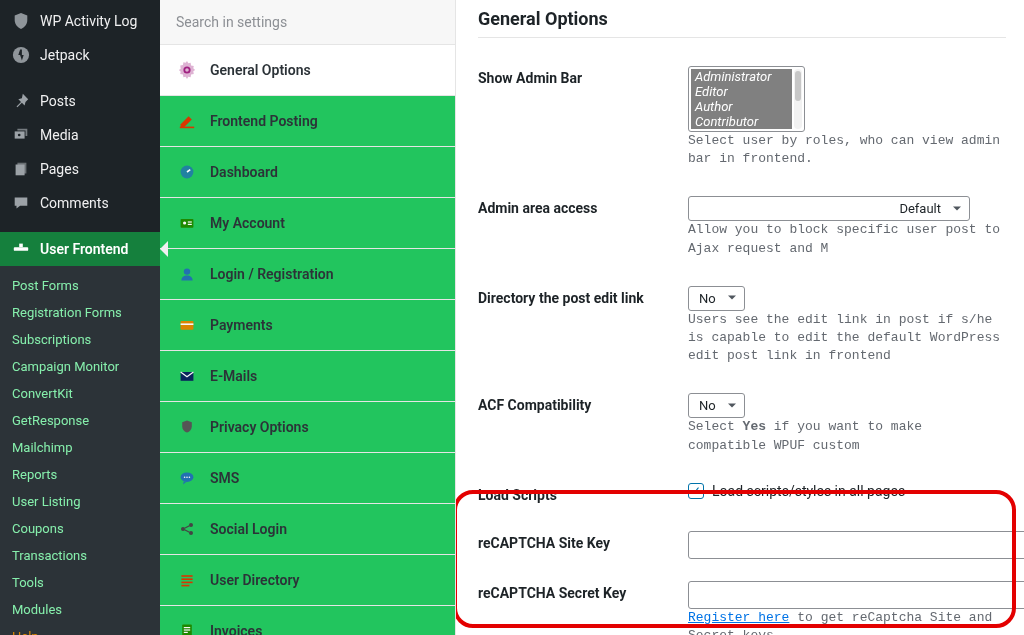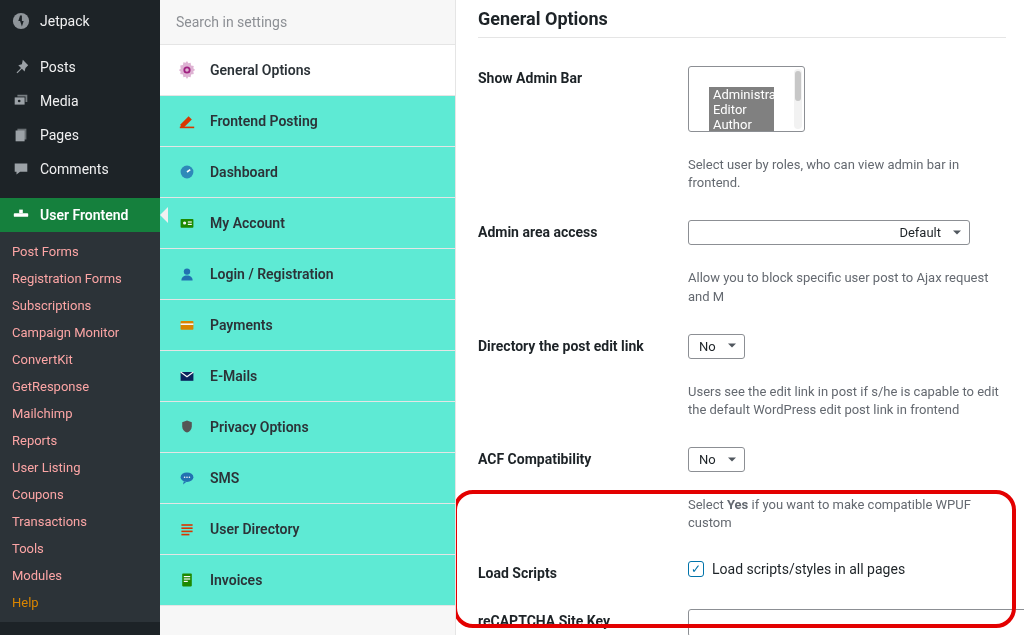--- a/index.html
+++ b/index.html
@@ -53,21 +53,21 @@
       transform: translateY(-50%);
       border: 8px solid transparent;
       border-right-color: #f0f0f1;
     }
     .wp-submenu {
       background: #2c3338;
       padding: 6px 0;
     }
     .wp-submenu-item {
       padding: 6px 12px;
-      color: #fca5a5;
+      color: #86efac;
       cursor: pointer;
       font-size: 13px;
     }
     .wp-submenu-item.help { color: #d98500; }
 
     .settings-sidebar {
       width: 296px;
       background: #f7f7f7;
       border-right: 1px solid #e5e5e5;
       flex-shrink: 0;
@@ -81,21 +81,21 @@
     .settings-tab {
       display: flex;
       align-items: center;
       gap: 14px;
       padding: 16px 18px;
       border-bottom: 1px solid #e5e5e5;
       cursor: pointer;
       font-size: 14px;
       font-weight: 600;
       color: #2c3338;
-      background: #5eead4;
+      background: #22c55e;
     }
     .settings-tab.active {
       background: #fff;
     }
     .settings-tab .tab-icon {
       width: 18px;
       height: 18px;
       display: flex;
       align-items: center;
       justify-content: center;
@@ -128,32 +128,34 @@
       width: 192px;
       font-weight: 700;
       font-size: 14px;
       padding-top: 4px;
       flex-shrink: 0;
     }
     .field-control { flex: 1; }
     .field-desc {
       font-size: 13px;
       color: #646970;
-      margin-top: 24px;
+      margin-top: 0;
       line-height: 1.4;
+      font-family: Liberation Mono, monospace;
     }
     .multiselect {
       width: 117px;
       height: 66px;
       border: 1px solid #8c8f94;
       border-radius: 3px;
       background: #fff;
-      padding: 20px;
+      padding: 2px;
       overflow: hidden;
       position: relative;
+      font-style: italic;
     }
     .multiselect-scroll {
       position: absolute;
       right: 2px;
       top: 2px;
       bottom: 2px;
       width: 8px;
       background: #f2f2f2;
       border-radius: 4px;
     }
@@ -209,20 +211,28 @@
       border-radius: 20px;
       pointer-events: none;
     }
     .link { color: #0073e6; text-decoration: underline; cursor: pointer; }
     .main-wrap { position: relative; }
   </style>
 </head>
 <body>
 
 <div class="wp-sidebar">
+  <div class="wp-menu-item">
+    <span class="icon">
+      <svg viewBox="0 0 20 20" width="18" height="18" fill="currentColor">
+          <path d="M10 1l7 3v5c0 5-3 8-7 10-4-2-7-5-7-10V4l7-3z" opacity="0.9"></path>
+        </svg>
+    </span>
+    <span>WP Activity Log</span>
+  </div>
   <div class="wp-menu-item">
     <span class="icon">
       <svg viewBox="0 0 20 20" width="18" height="18" fill="currentColor">
           <circle cx="10" cy="10" r="9" opacity="0.9"></circle>
           <path fill="#1d2327" d="M9 4h2v6H7zM9 10h4l-2 6z"></path>
         </svg>
     </span>
     <span>Jetpack</span>
   </div>
   <div style="height:12px"></div>
@@ -372,20 +382,31 @@
           <ellipse cx="10" cy="9" rx="8" ry="6"></ellipse>
           <path d="M6 14l-1 4 4-3z"></path>
           <circle cx="7" cy="9" r="1" fill="#f7f7f7"></circle>
           <circle cx="10" cy="9" r="1" fill="#f7f7f7"></circle>
           <circle cx="13" cy="9" r="1" fill="#f7f7f7"></circle>
         </svg>
     </span>
     <span>SMS</span>
   </div>
   <div class="settings-tab">
+    <span class="tab-icon" style="color:#444">
+      <svg viewBox="0 0 20 20" width="16" height="16" fill="currentColor">
+          <circle cx="5" cy="10" r="2.5"></circle>
+          <circle cx="15" cy="5" r="2.5"></circle>
+          <circle cx="15" cy="15" r="2.5"></circle>
+          <path d="M7 9l6-3M7 11l6 3" stroke="currentColor" stroke-width="1.5"></path>
+        </svg>
+    </span>
+    <span>Social Login</span>
+  </div>
+  <div class="settings-tab">
     <span class="tab-icon" style="color:#d93600">
       <svg viewBox="0 0 20 20" width="16" height="16" fill="currentColor">
           <rect x="3" y="4" width="14" height="2"></rect>
           <rect x="3" y="8" width="14" height="2"></rect>
           <rect x="3" y="12" width="14" height="2"></rect>
           <rect x="3" y="16" width="10" height="2"></rect>
         </svg>
     </span>
     <span>User Directory</span>
   </div>

